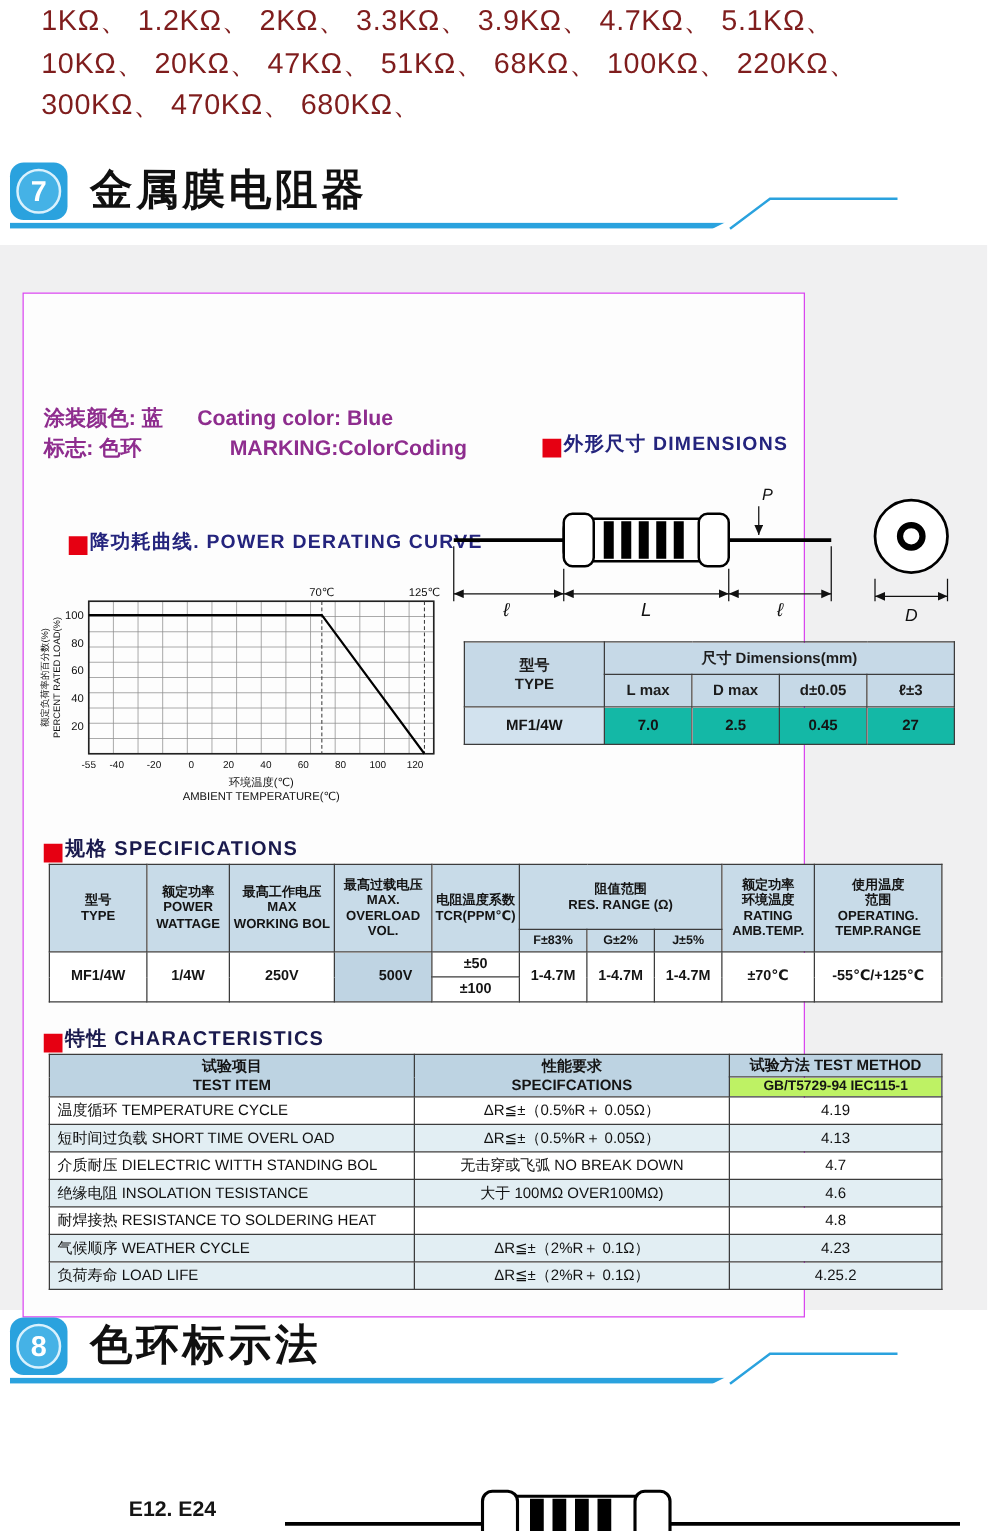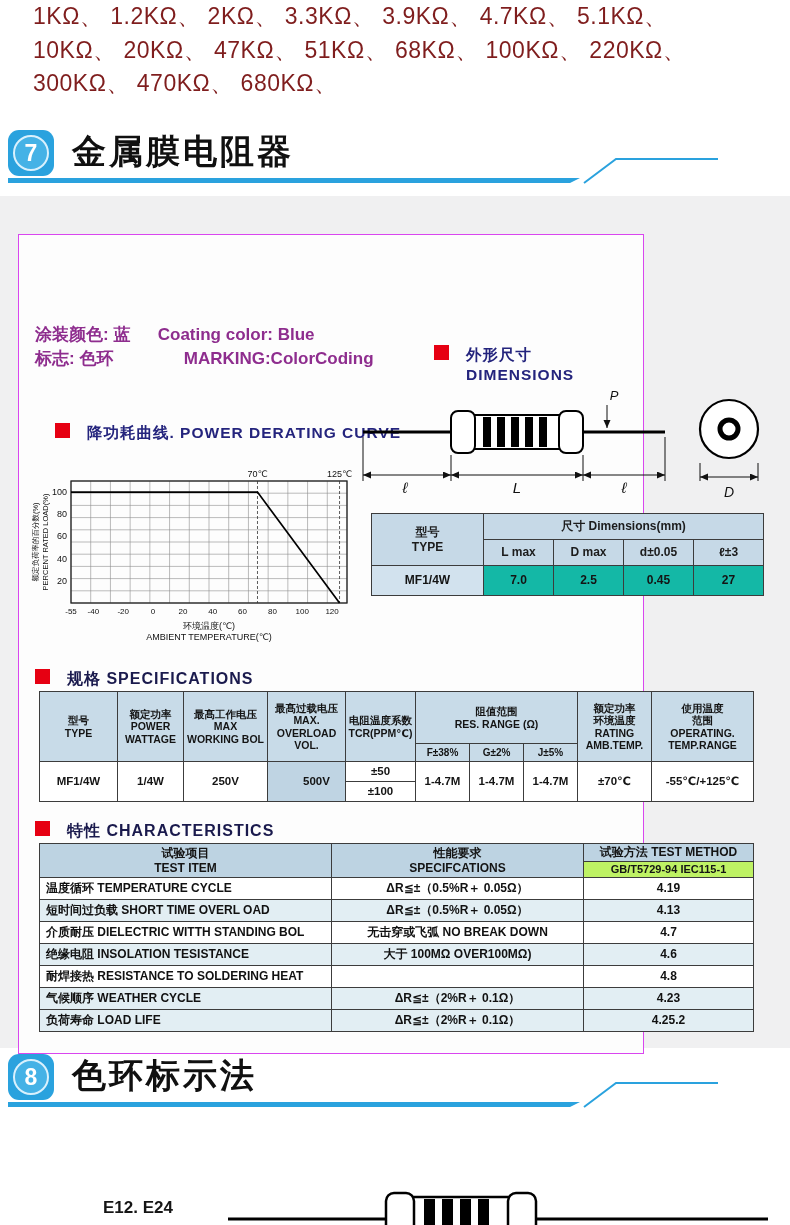--- a/index.html
+++ b/index.html
@@ -18,21 +18,21 @@
   .badge-circle { width:36px; height:36px; border-radius:50%; background:#45b2e6; border:2px solid #d9f1fd; color:#fff; font-size:23px; font-weight:bold; display:flex; align-items:center; justify-content:center; }
   .section-title { position:absolute; left:72px; top:3px; font-size:34px; font-weight:bold; color:#101010; letter-spacing:3px; }
   .section-bar { position:absolute; left:8px; top:52px; width:572px; height:5px; background:#2aa2de; clip-path:polygon(0 0,100% 0,calc(100% - 10px) 100%,0 100%); }
   .section-deco { position:absolute; left:582px; top:26px; width:140px; height:34px; }
   .section-deco path { fill:none; stroke:#2aa2de; stroke-width:2; }
   
   .panel { position:absolute; left:18px; top:222px; width:626px; height:820px; background:#fdfdfd; border:1px solid #d946ef;margin-top:12px; }
   .coating { position:absolute; left:16px; top:88px; font-size:17px; line-height:24px; color:#8e2d8e; font-weight:bold; }
   .coating .cn { display:inline-block; min-width:118px; }
   .coating .en2 { margin-left:26px; }
-  .hd { position:absolute; display:flex; align-items:flex-start; gap:17px; }
+  .hd { position:absolute; display:flex; align-items:flex-end; gap:2px; }
   .red-sq { width:15px; height:15px; background:#e60012; display:inline-block; flex:0 0 auto; }
   .hd-text { font-size:15.5px; font-weight:bold; color:#24247d; letter-spacing:1px; }
   .hd.dims-hd   { left:415px; top:110px; }
   .hd.derate-hd { left:36px;  top:188px; }
   .hd.spec-hd   { left:16px;  top:434px; }
   .hd.char-hd   { left:16px;  top:586px; }
   .hd.spec-hd .hd-text, .hd.char-hd .hd-text { color:#1a1a4d; font-size:16px; }
   
   .fig-resistor { position:absolute; left:342px; top:152px; width:312px; height:120px; }
   .fig-endview  { position:absolute; left:670px; top:158px; width:80px; height:112px; }
@@ -54,21 +54,21 @@
   .spec-table tr.h1 th { height:52px; }
   .spec-table tr.h2 th { height:18px; font-size:10px; }
   .spec-table td { background:#ffffff; font-size:11.5px; font-weight:bold; height:20px; }
   .spec-table td.shade { background:#bfd4e3;padding-left:20px; }
   
   .char-table { position:absolute; left:20px; top:608px; width:714px; font-size:12px; }
   .char-table th { background:#bdd3e2; font-weight:bold; padding:1px; }
   .char-table tr.h1 th { height:34px; }
   .char-table tr.h1 th.mh { height:18px; }
   .char-table tr.h2 th { height:16px; font-size:11px; background:#bef264; }
-  .char-table td { height:22px; font-weight:bold; color:#111; }
+  .char-table td { height:22px; font-weight:normal; color:#111; }
   .char-table td.item { text-align:left; padding-left:6px; }
   .char-table tr.alt td { background:#e2eef3; }
   .char-table tr.plain td { background:#fff; }
   
   .e-label { position:absolute; left:103px; top:1198px; font-size:17px; font-weight:bold; color:#151515; }
 </style>
 </head>
 <body>
 
 <div class="page">
@@ -295,21 +295,21 @@
         <th rowspan="2" class="pre">额定功率
 环境温度
 RATING
 AMB.TEMP.</th>
         <th rowspan="2" class="pre">使用温度
 范围
 OPERATING.
 TEMP.RANGE</th>
       </tr>
       <tr class="h2">
-        <th>F±38%</th>
+        <th>F±83%</th>
         <th>G±2%</th>
         <th>J±5%</th>
       </tr>
       <tr>
         <td rowspan="2">MF1/4W</td>
         <td rowspan="2">1/4W</td>
         <td rowspan="2">250V</td>
         <td rowspan="2" class="shade">500V</td>
         <td>±50</td>
         <td rowspan="2">1-4.7M</td>

